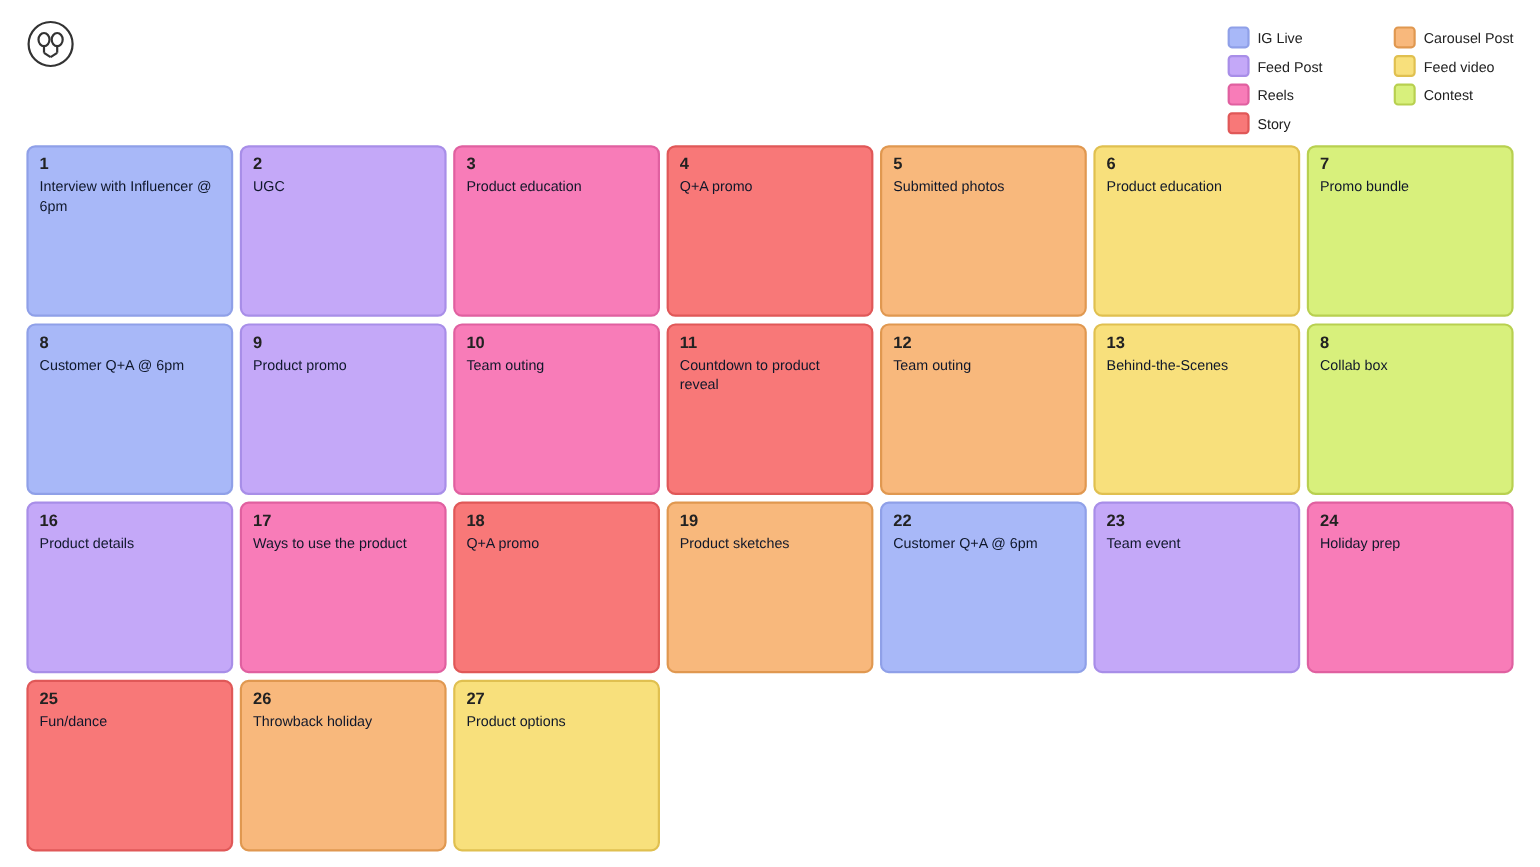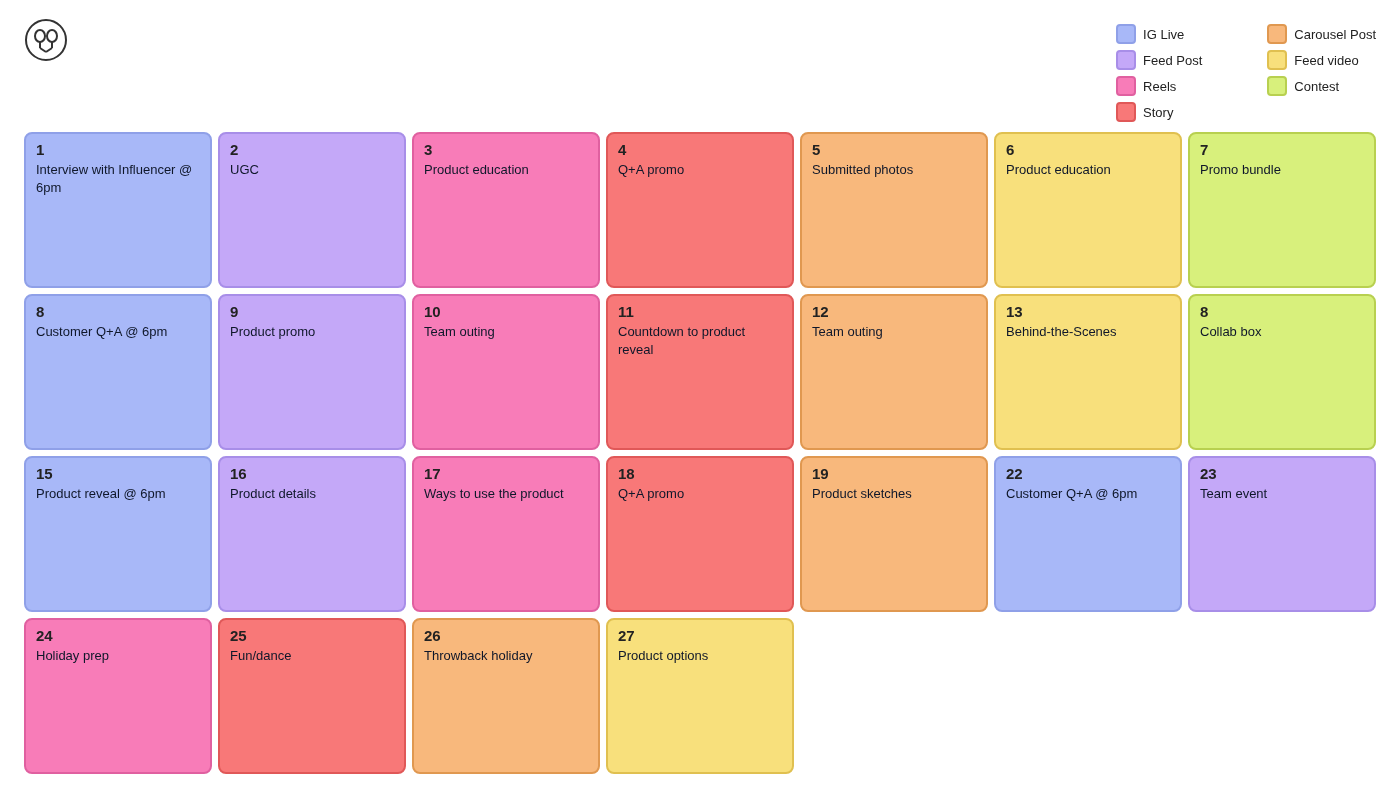--- a/index.html
+++ b/index.html
@@ -217,24 +217,20 @@
         <div class="cell-text">Team outing</div>
       </div>
       <div class="cell color-feed-video">
         <div class="cell-num">13</div>
         <div class="cell-text">Behind-the-Scenes</div>
       </div>
       <div class="cell color-contest">
         <div class="cell-num">8</div>
         <div class="cell-text">Collab box</div>
       </div>
-      <div class="cell color-ig-live">
-        <div class="cell-num">15</div>
-        <div class="cell-text">Product reveal @ 6pm</div>
-      </div>
       <div class="cell color-feed-post">
         <div class="cell-num">16</div>
         <div class="cell-text">Product details</div>
       </div>
       <div class="cell color-reels">
         <div class="cell-num">17</div>
         <div class="cell-text">Ways to use the product</div>
       </div>
       <div class="cell color-story">
         <div class="cell-num">18</div>

